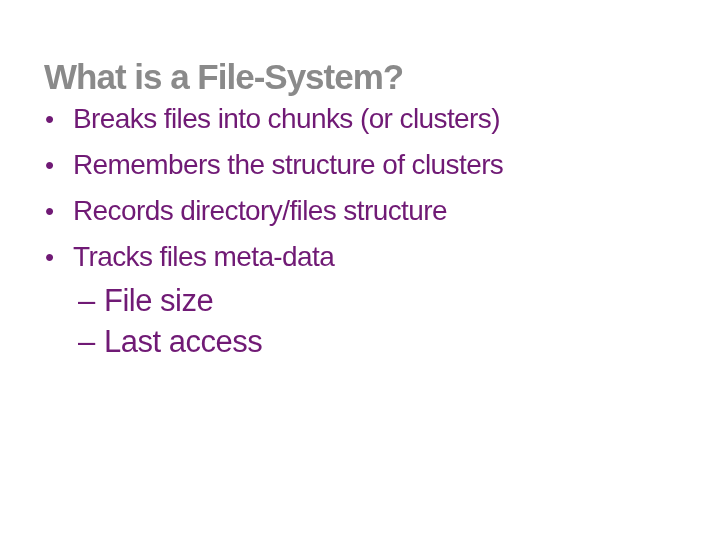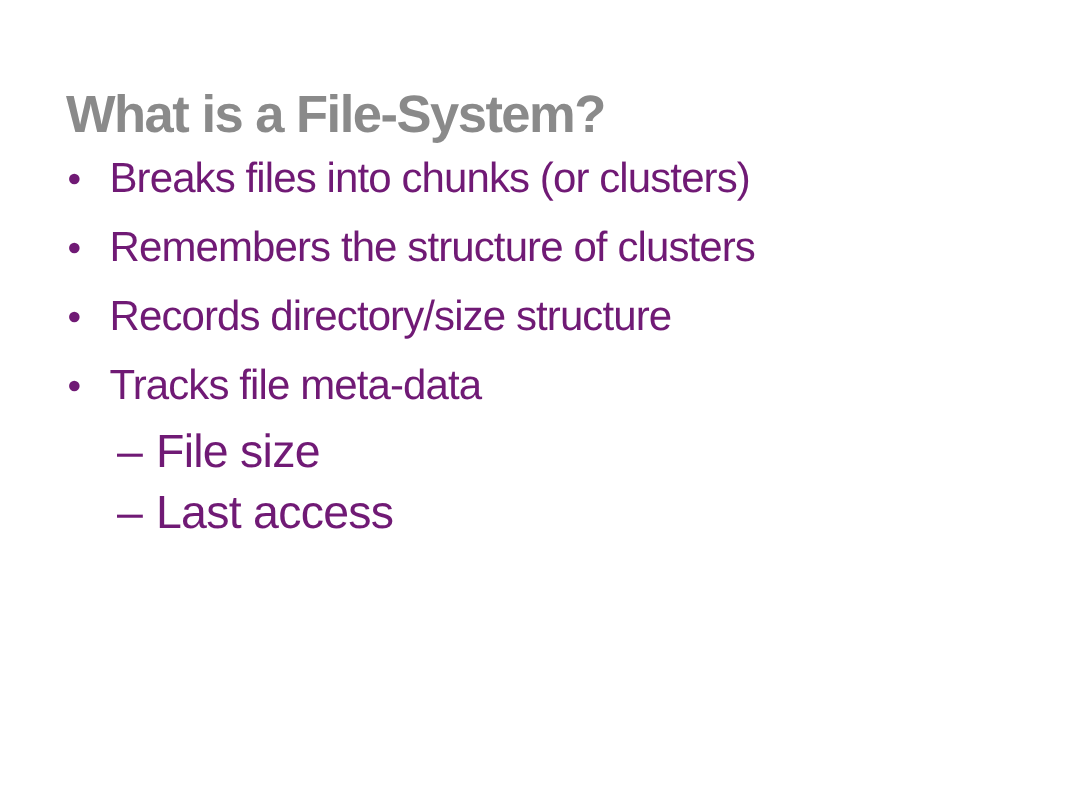--- a/index.html
+++ b/index.html
@@ -76,24 +76,24 @@
   <h1 class="slide-title">What is a File-System?</h1>
 
   <ul class="bullets">
     <li>
       <span class="marker">•</span><span>Breaks files into chunks (or clusters)</span>
     </li>
     <li>
       <span class="marker">•</span><span>Remembers the structure of clusters</span>
     </li>
     <li>
-      <span class="marker">•</span><span>Records directory/size structure</span>
+      <span class="marker">•</span><span>Records directory/files structure</span>
     </li>
     <li>
-      <span class="marker">•</span><span>Tracks file meta-data</span>
+      <span class="marker">•</span><span>Tracks files meta-data</span>
     </li>
   </ul>
 
   <ul class="sub-bullets">
     <li>
       <span class="marker">–</span><span>File size</span>
     </li>
     <li>
       <span class="marker">–</span><span>Last access</span>
     </li>

